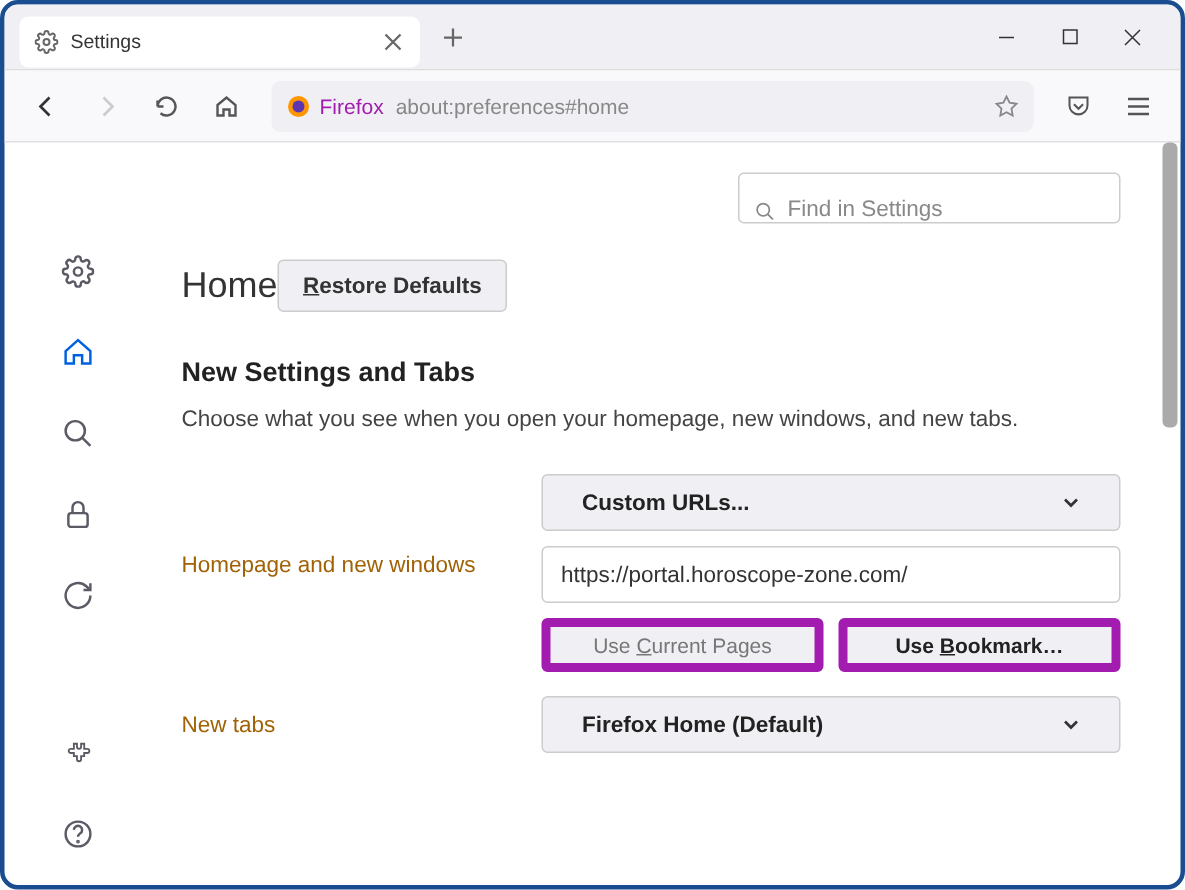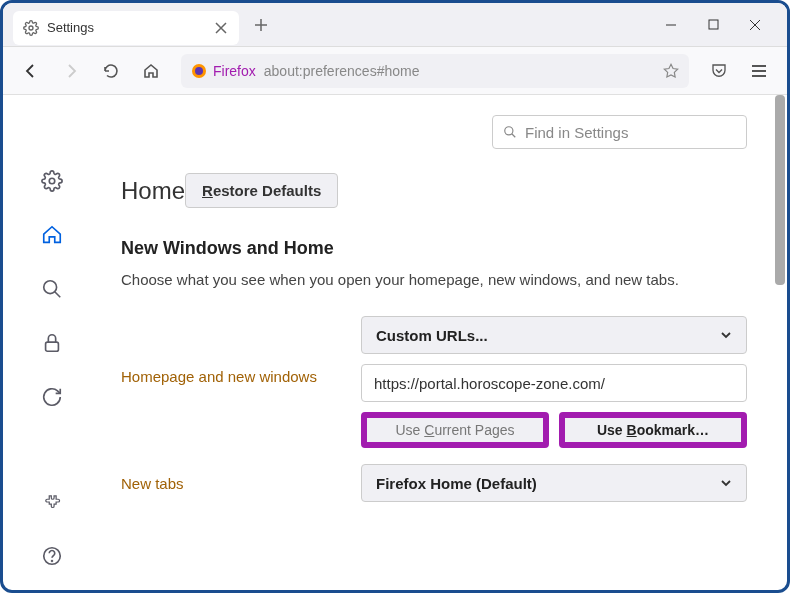--- a/index.html
+++ b/index.html
@@ -1,19 +1,19 @@
 <!DOCTYPE html>
 <html><head>
 <meta charset="utf-8">
 <style>
 * { margin: 0; padding: 0; box-sizing: border-box; font-family: -apple-system, BlinkMacSystemFont, "Segoe UI", sans-serif; }
 body { width: 790px; height: 593px; background: #fff; border: 3px solid #1a4d8f; border-radius: 12px; overflow: hidden; position: relative; }
 
 .titlebar { height: 44px; display: flex; align-items: center; background: #f0f0f4; border-bottom: 1px solid #ddd; }
-.tab { display: flex; align-items: center; background: #fff; border-radius: 6px; padding: 6px 10px; margin-left: 10px; gap: 8px; width: 226px; height: 34px; margin-top: 6px; }
+.tab { display: flex; align-items: center; background: #fff; border-radius: 6px; padding: 6px 10px; margin-left: 10px; gap: 8px; width: 267px; height: 34px; margin-top: 6px; }
 .tab-icon { width: 16px; height: 16px; display: flex; align-items: center; justify-content: center; }
 .tab-title { font-size: 13px; color: #333; flex: 1; }
 .tab-close { width: 16px; height: 16px; cursor: pointer; display: flex; align-items: center; justify-content: center; color: #666; }
 .new-tab { width: 28px; height: 28px; margin-left: 8px; display: flex; align-items: center; justify-content: center; cursor: pointer; color: #666; font-size: 18px; }
 .titlebar-spacer { flex: 1; }
 .win-controls { display: flex; gap: 18px; padding-right: 20px; }
 .win-btn { width: 24px; height: 24px; display: flex; align-items: center; justify-content: center; cursor: pointer; color: #333; }
 
 .toolbar { height: 48px; display: flex; align-items: center; padding: 0 12px; gap: 8px; background: #f9f9fb; border-bottom: 1px solid #e0e0e0; }
 .nav-btn { width: 32px; height: 32px; display: flex; align-items: center; justify-content: center; cursor: pointer; color: #666; border-radius: 4px; }
@@ -30,33 +30,33 @@
 .sidebar { width: 98px; display: flex; flex-direction: column; align-items: center; padding-top: 70px; gap: 22px; }
 .side-item { width: 32px; height: 32px; display: flex; align-items: center; justify-content: center; cursor: pointer; color: #5b5b66; border-radius: 4px; }
 .side-item.active { color: #0061e0; }
 .side-spacer { flex: 1; }
 
 .main { flex: 1; padding: 20px 40px 20px 20px; overflow-y: auto; color: #333; position: relative; }
 .scrollbar-track { position: absolute; right: 0; top: 92px; width: 14px; height: calc(100% - 92px); background: transparent; }
 .scrollbar-thumb { position: absolute; right: 2px; width: 10px; background: #aaa; border-radius: 4px; }
 
 .search-row { display: flex; justify-content: flex-end; margin-bottom: 24px; }
-.search-box { width: 255px; height: 34px; border: 1px solid #ccc; border-radius: 4px; display: flex; align-items: center; padding: 0 10px; gap: 8px; color: #888; font-size: 15px; }
+.search-box { width: 255px; height: 34px; border: 1px solid #ccc; border-radius: 4px; display: flex; align-items: flex-end; padding: 0 10px; gap: 8px; color: #888; font-size: 15px; }
 
 .title-row { display: flex; align-items: center; justify-content: flex-start; margin-bottom: 30px; }
 .page-title { font-size: 24px; font-weight: 400; color: #333; }
 .restore-btn { padding: 8px 16px; border: 1px solid #ccc; background: #f0f0f4; border-radius: 4px; font-size: 15px; cursor: pointer; font-weight: 600; color: #333; }
 
 .section-title { font-size: 18px; font-weight: 600; margin-bottom: 12px; color: #222; }
 .section-desc { font-size: 15px; color: #444; margin-bottom: 28px; }
 
 .form-row { display: flex; align-items: center; gap: 20px; margin-bottom: 12px; }
 .form-label { width: 220px; font-size: 15px; color: #a16207; }
 .form-right { flex: 1; display: flex; flex-direction: column; gap: 10px; }
-.select-box { width: 100%; height: 38px; border: 1px solid #ccc; border-radius: 4px; background: #f0f0f4; display: flex; align-items: center; justify-content: space-between; padding: 0 14px; font-size: 15px; font-weight: 600; cursor: pointer; color: #222; }
+.select-box { width: 100%; height: 38px; border: 1px solid #ccc; border-radius: 4px; background: #f0f0f4; display: flex; align-items: center; justify-content: space-between; padding: 0 26px; font-size: 15px; font-weight: 600; cursor: pointer; color: #222; }
 .text-input { width: 100%; height: 38px; border: 1px solid #ccc; border-radius: 4px; padding: 16px 12px; font-size: 15px; color: #333; background: #fff; outline: none; }
 .btn-row { display: flex; gap: 10px; }
 .small-btn { flex: 1; height: 36px; border: 6px solid #a21caf; background: #f0f0f4; border-radius: 4px; font-size: 14px; cursor: pointer; color: #777; font-weight: 500; }
 .small-btn.enabled { color: #222; font-weight: 600; }
 
 svg { display: block; }
 </style>
 </head>
 <body>
 
@@ -208,21 +208,21 @@
           </svg>
         <span>Find in Settings</span>
       </div>
     </div>
 
     <div class="title-row">
       <h1 class="page-title">Home</h1>
       <button class="restore-btn"><span style="text-decoration:underline;">R</span>estore Defaults</button>
     </div>
 
-    <h2 class="section-title">New Windows and Home</h2>
+    <h2 class="section-title">New Settings and Tabs</h2>
     <p class="section-desc">Choose what you see when you open your homepage, new windows, and new tabs.</p>
 
     <div class="form-row" style="align-items:flex-start;">
       <div class="form-label" style="padding-top:52px;">Homepage and new windows</div>
       <div class="form-right">
         <div class="select-box">
           <span>Custom URLs...</span>
           <svg width="12" height="12" viewBox="0 0 12 12">
               <path d="M2 4 L6 8 L10 4" fill="none" stroke="#333" stroke-width="1.8"></path>
             </svg>

